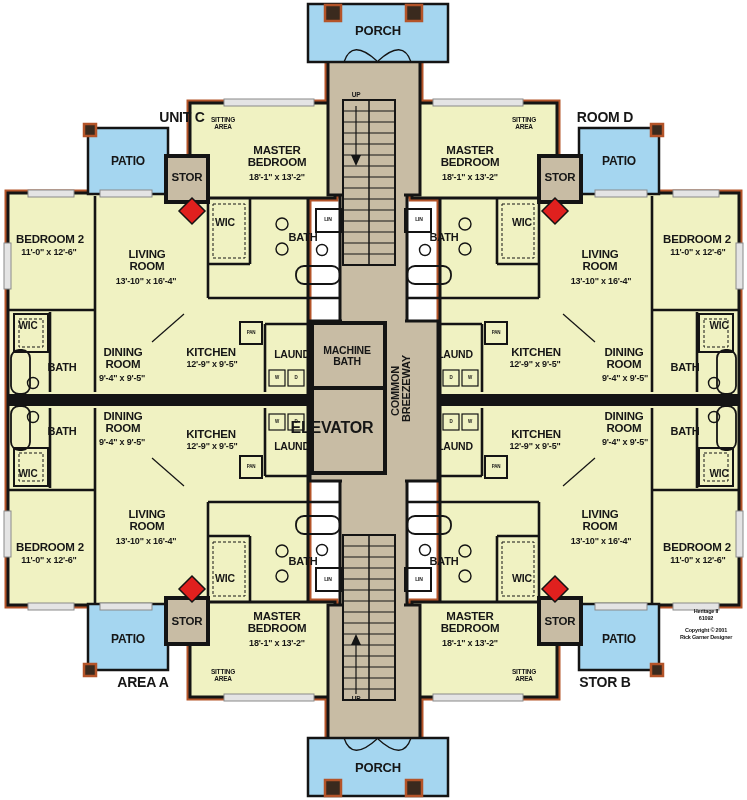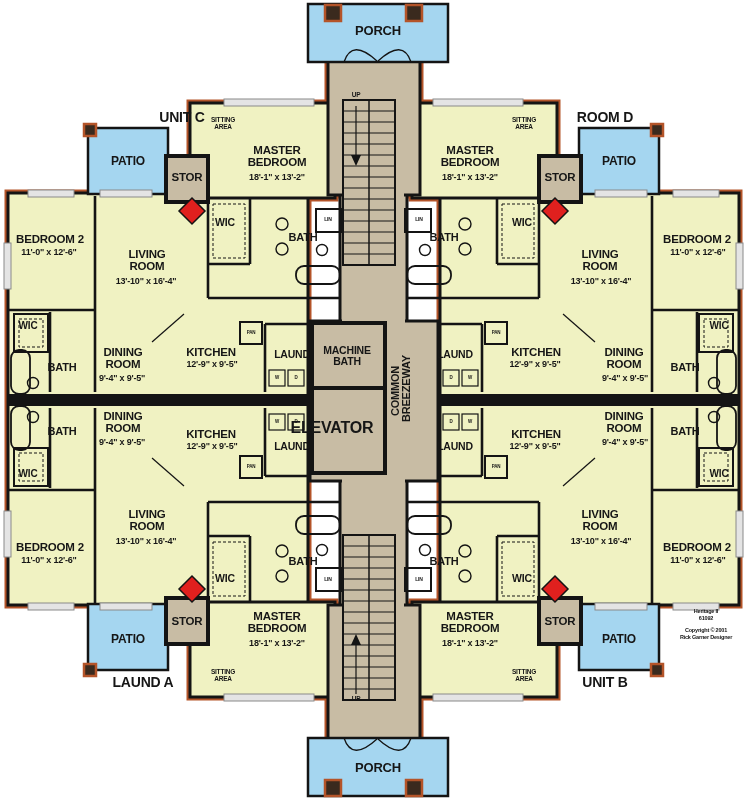--- a/index.html
+++ b/index.html
@@ -339,20 +339,20 @@
       <div class="lbl" style="left: 719px; top: 474px; font-size: 10px; transform: translate(-50%, -50%);">WIC</div>
       <div class="lbl" style="left: 378px; top: 31px; font-size: 13px; transform: translate(-50%, -50%);">PORCH</div>
       <div class="lbl" style="left: 378px; top: 768px; font-size: 13px; transform: translate(-50%, -50%);">PORCH</div>
       <div class="lbl" style="left: 356px; top: 95px; font-size: 6.5px; transform: translate(-50%, -50%);">UP</div>
       <div class="lbl" style="left: 356px; top: 699px; font-size: 6.5px; transform: translate(-50%, -50%);">UP</div>
       <div class="lbl" style="left: 347px; top: 356px; font-size: 10.5px; transform: translate(-50%, -50%); width: 60px; white-space: normal;">MACHINE BATH</div>
       <div class="lbl" style="left: 332px; top: 428px; font-size: 16px; transform: translate(-50%, -50%);">ELEVATOR</div>
       <div class="lbl" style="left: 401px; top: 391px; font-size: 11px; transform: translate(-50%, -50%) rotate(-90deg); width: 62px; white-space: normal;">COMMON BREEZEWAY</div>
       <div class="lbl" style="left: 143px; top: 117px; font-size: 14px; transform: translate(-50%, -50%); margin-left: 39px;">UNIT C</div>
       <div class="lbl" style="left: 605px; top: 117px; font-size: 14px; transform: translate(-50%, -50%);">ROOM D</div>
-      <div class="lbl" style="left: 143px; top: 682px; font-size: 14px; transform: translate(-50%, -50%);">LAUND A</div>
-      <div class="lbl" style="left: 605px; top: 682px; font-size: 14px; transform: translate(-50%, -50%);">UNIT B</div>
+      <div class="lbl" style="left: 143px; top: 682px; font-size: 14px; transform: translate(-50%, -50%);">AREA A</div>
+      <div class="lbl" style="left: 605px; top: 682px; font-size: 14px; transform: translate(-50%, -50%);">STOR B</div>
       <div class="lbl" style="left: 706px; top: 612px; font-size: 5.5px; transform: translate(-50%, -50%);">Heritage II</div>
       <div class="lbl" style="left: 706px; top: 619px; font-size: 5.5px; transform: translate(-50%, -50%);">61092</div>
       <div class="lbl" style="left: 706px; top: 631px; font-size: 5.5px; transform: translate(-50%, -50%);">Copyright © 2001</div>
       <div class="lbl" style="left: 706px; top: 638px; font-size: 5.5px; transform: translate(-50%, -50%);">Rick Garner Designer</div>
     </div>
 </div>
 
 </body></html>

